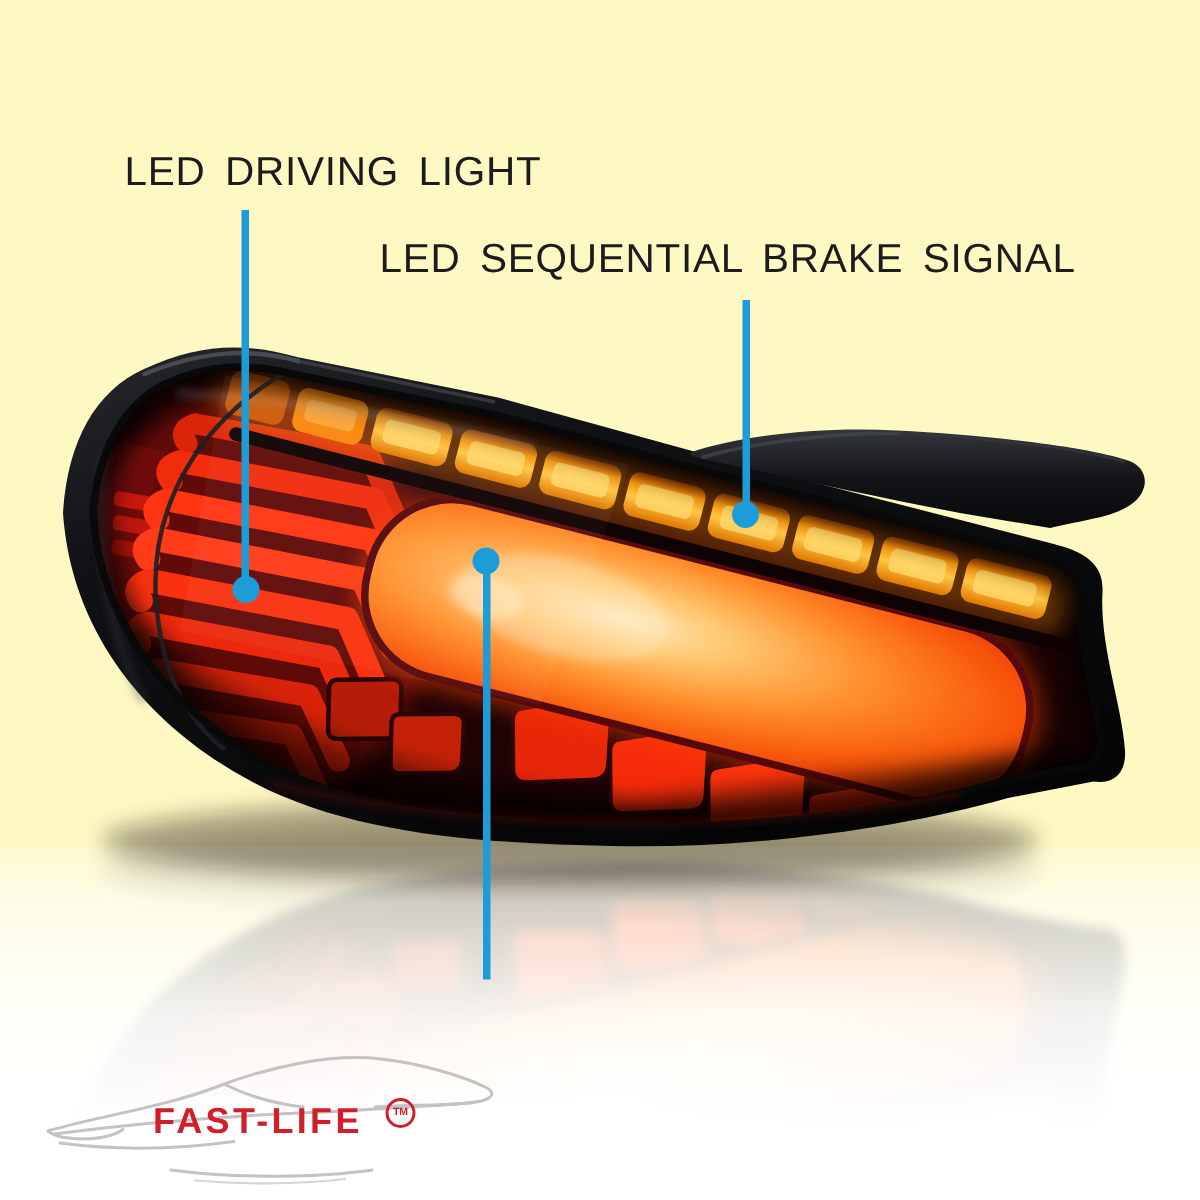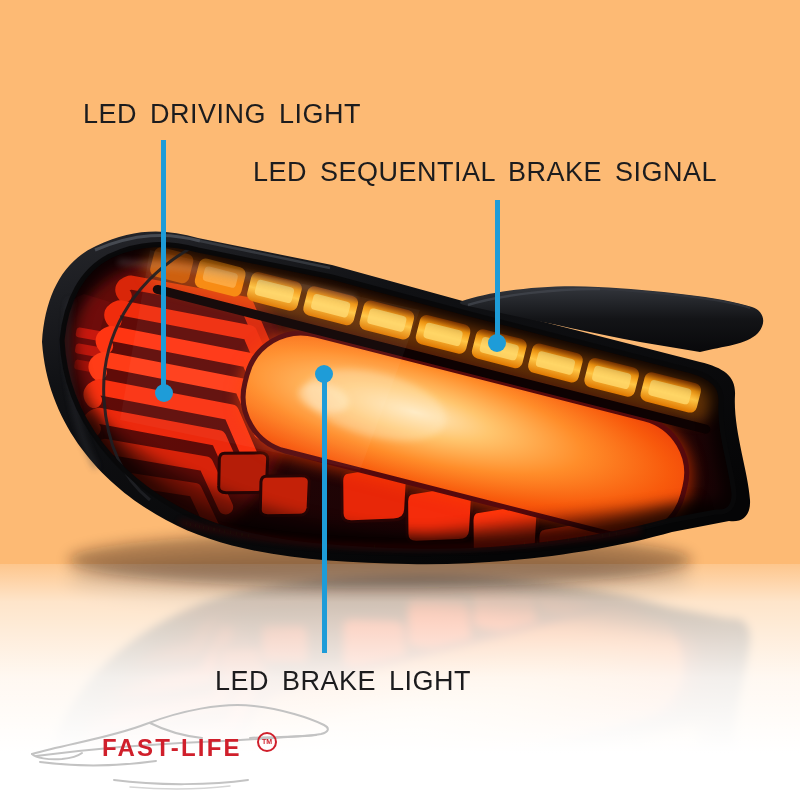--- a/index.html
+++ b/index.html
@@ -1,16 +1,16 @@
 <!DOCTYPE html>
 <html><head>
 <meta charset="utf-8">
 <style>
   html,body{margin:0;padding:0;background:#fff;}
-  .stage{position:relative;width:800px;height:800px;background:#fdba74;overflow:hidden;
+  .stage{position:relative;width:800px;height:800px;background:#fef9c3;overflow:hidden;
          font-family:"Liberation Sans","DejaVu Sans",sans-serif;}
   svg{display:block;}
   .lamp-main{position:absolute;left:0;top:0;z-index:3;pointer-events:none;}
   .lamp-refl{position:absolute;left:0;top:500px;z-index:1;transform:scaleY(-1);
              filter:blur(4px);opacity:.5;pointer-events:none;}
   .refl-fade{position:absolute;left:0;top:564px;width:800px;height:236px;z-index:2;
              background:linear-gradient(180deg,rgba(255,255,255,.18) 0%,rgba(255,255,255,.62) 16%,
              rgba(255,255,255,.9) 48%,#ffffff 80%);}
   .callout-label{position:absolute;z-index:5;color:#1c1c1e;font-size:27px;font-weight:400;
                  letter-spacing:.5px;word-spacing:5px;white-space:nowrap;}
@@ -185,21 +185,20 @@
   <div class="refl-fade"></div>
 
   <div class="callout-label" style="left:83px;top:99px;">LED DRIVING LIGHT</div>
   <div class="callout-line" style="left:161px;top:140px;height:253px;"></div>
   <div class="callout-dot" style="left:155px;top:384px;"></div>
 
   <div class="callout-label" style="left:253px;top:157px;">LED SEQUENTIAL BRAKE SIGNAL</div>
   <div class="callout-line" style="left:495px;top:200px;height:143px;"></div>
   <div class="callout-dot" style="left:488px;top:334px;"></div>
 
-  <div class="callout-label" style="left:215px;top:666px;">LED BRAKE LIGHT</div>
   <div class="callout-line" style="left:322px;top:374px;height:279px;"></div>
   <div class="callout-dot" style="left:315px;top:365px;"></div>
 
   <div class="logo">
     <svg class="logo-car" width="320" height="100" viewBox="0 0 320 100">
       <g fill="none" stroke="#c3c3c3" stroke-width="2" stroke-linecap="round">
         <path d="M14,62 C48,52 92,46 128,32 C162,19 204,10 236,14 C264,17 292,26 306,33 C312,36 311,40 303,42 C284,46 258,44 232,46"></path>
         <path d="M18,64 C80,56 150,51 205,49 C240,47 275,45 298,43"></path>
         <path d="M14,62 C18,66 30,68 44,67 C54,66 60,64 64,61"></path>
         <path d="M22,70 C60,75 102,74 138,69"></path>

